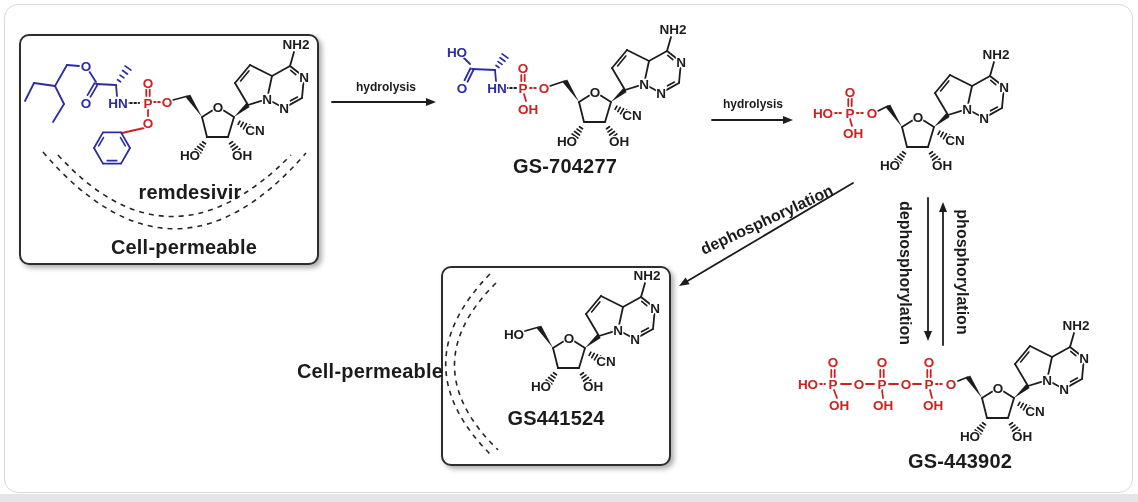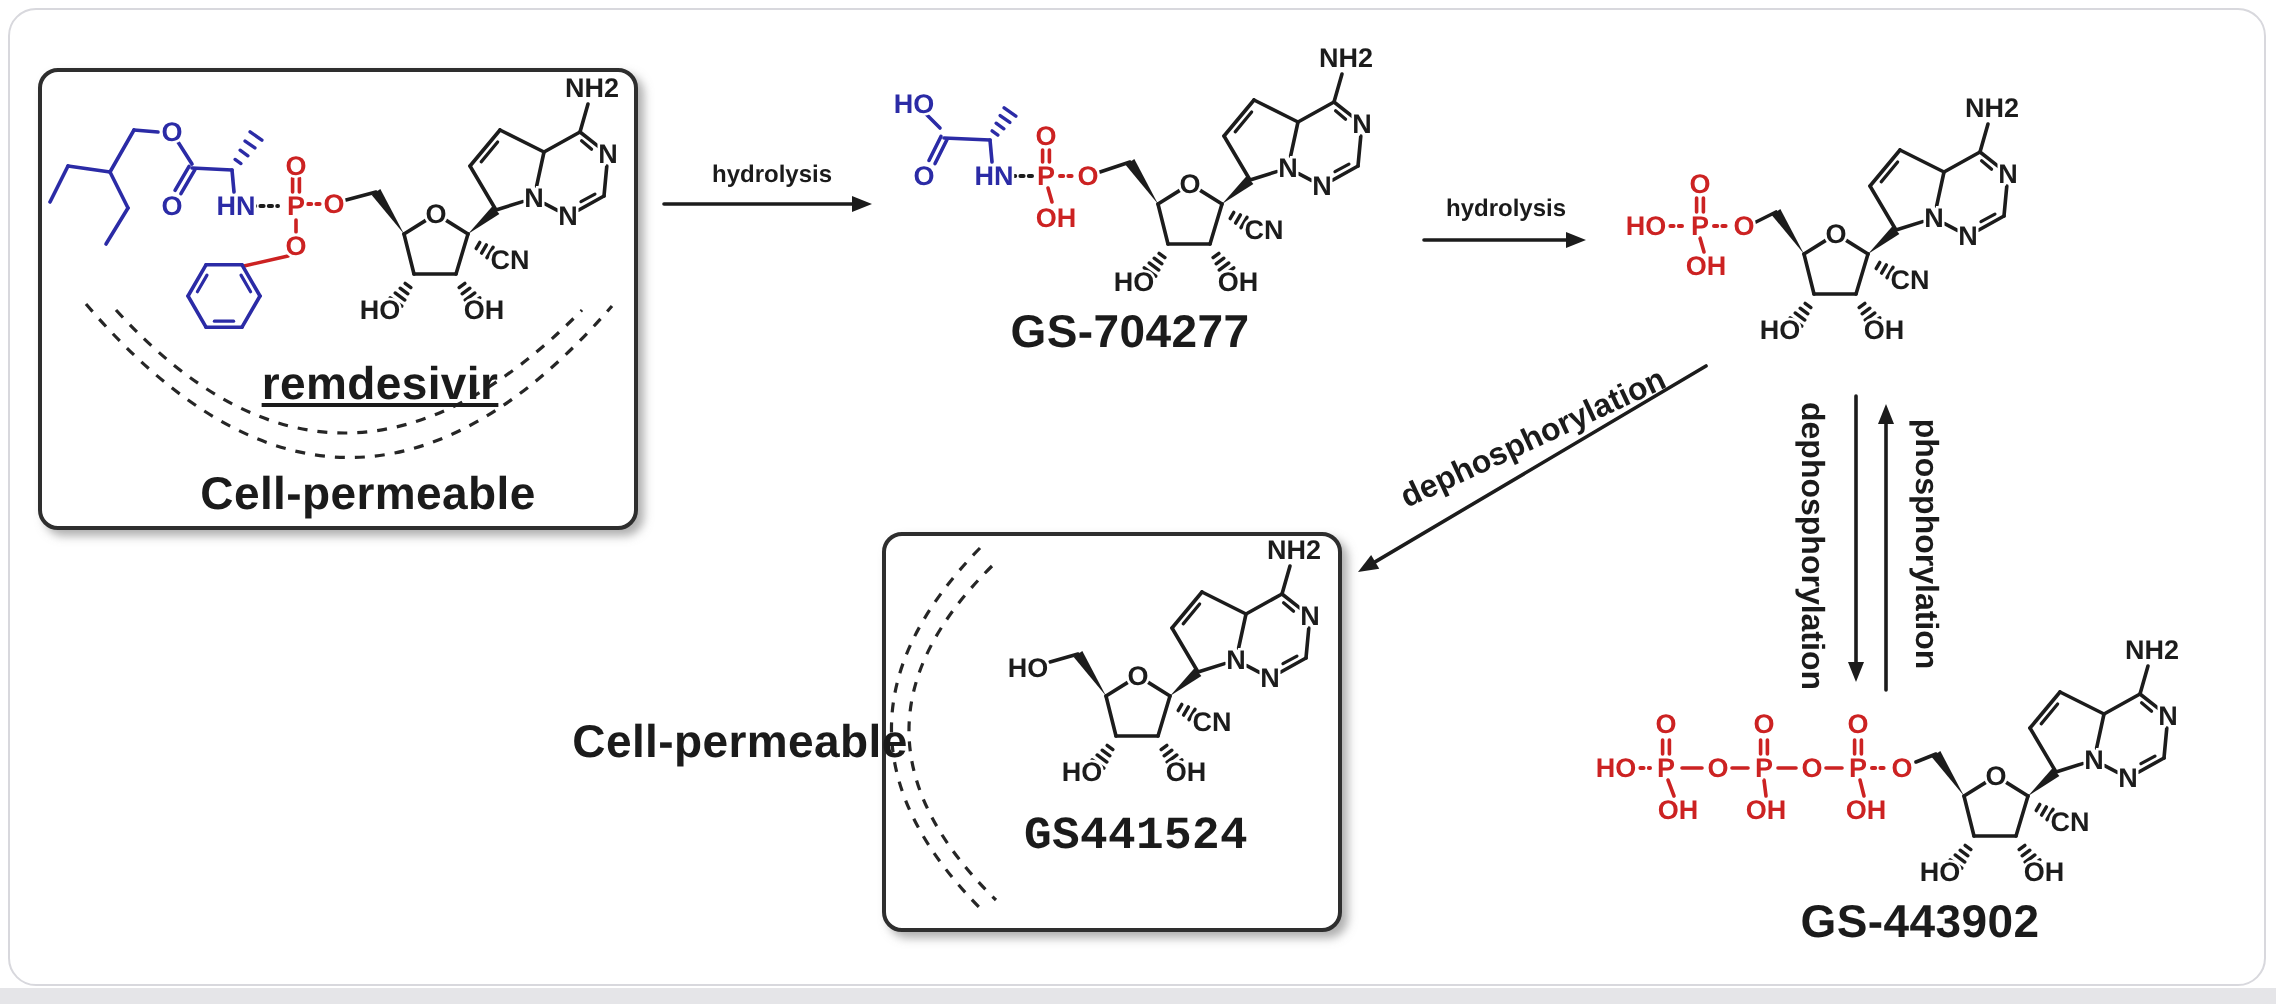--- a/index.html
+++ b/index.html
@@ -8,21 +8,21 @@
   .card{position:absolute;left:4px;top:4px;width:1127px;height:487px;border:1.5px solid #d8d8dd;
         border-radius:14px;background:#ffffff;z-index:1;}
   .bottom-bar{position:absolute;left:0;top:494px;width:1138px;height:8px;background:#e5e5e8;z-index:0;}
   .cbox{position:absolute;border:2.2px solid #2e2e2e;border-radius:10px;background:#ffffff;
         box-shadow:3px 3px 5px rgba(110,110,110,.55);z-index:2;}
   #box-remdesivir{left:19px;top:34px;width:296px;height:227px;}
   #box-gs441524{left:441px;top:266px;width:226px;height:196px;}
   svg.scene{position:absolute;left:0;top:0;z-index:5;pointer-events:none;}
   .lbl{position:absolute;transform:translate(-50%,-50%);font-weight:bold;color:#1b1b1b;
        white-space:nowrap;z-index:10;}
-  .name{font-size:23px;letter-spacing:.2px;}
+  .name{font-size:20px;letter-spacing:.2px;}
   .proc{font-size:12px;}
   .rot90{transform:translate(-50%,-50%) rotate(90deg);font-size:16px;}
   .diag{transform:translate(-50%,-50%) rotate(-25deg);font-size:16px;}
   text.atom{font-family:"Liberation Sans",sans-serif;font-weight:bold;font-size:13.5px;
             text-anchor:middle;paint-order:stroke;stroke:#ffffff;stroke-width:2.5px;}
 </style>
 </head>
 <body>
 
 <div class="stage">
@@ -365,25 +365,25 @@
         <text x="882" y="366.5" fill="#cc2222" class="atom">O</text>
         <text x="883" y="409.5" fill="#cc2222" class="atom">OH</text>
         <text x="906" y="388.5" fill="#cc2222" class="atom">O</text>
         <text x="929" y="388.5" fill="#cc2222" class="atom">P</text>
         <text x="929" y="366.5" fill="#cc2222" class="atom">O</text>
         <text x="933" y="409.5" fill="#cc2222" class="atom">OH</text>
         <text x="951" y="388.5" fill="#cc2222" class="atom">O</text>
       </g>
     </svg>
 
-  <div class="lbl name" style="left:190px;top:192px;text-decoration:underline;">remdesivir</div>
+  <div class="lbl name" style="left:190px;top:192px;">remdesivir</div>
   <div class="lbl name" style="left:184px;top:247px;">Cell-permeable</div>
   <div class="lbl name" style="left:565px;top:166px;">GS-704277</div>
   <div class="lbl name" style="left:370px;top:371px;">Cell-permeable</div>
-  <div class="lbl name" style="left:568px;top:418px;font-family:Liberation Mono, monospace;">GS441524</div>
+  <div class="lbl name" style="left:556px;top:418px;">GS441524</div>
   <div class="lbl name" style="left:960px;top:461px;text-align:right;">GS-443902</div>
 
   <div class="lbl proc" style="left:386px;top:87px;">hydrolysis</div>
   <div class="lbl proc" style="left:753px;top:104px;">hydrolysis</div>
   <div class="lbl diag" style="left:767px;top:220px;">dephosphorylation</div>
   <div class="lbl rot90" style="left:905px;top:273px;">dephosphorylation</div>
   <div class="lbl rot90" style="left:962px;top:272px;">phosphorylation</div>
 </div>
 
 </body></html>

